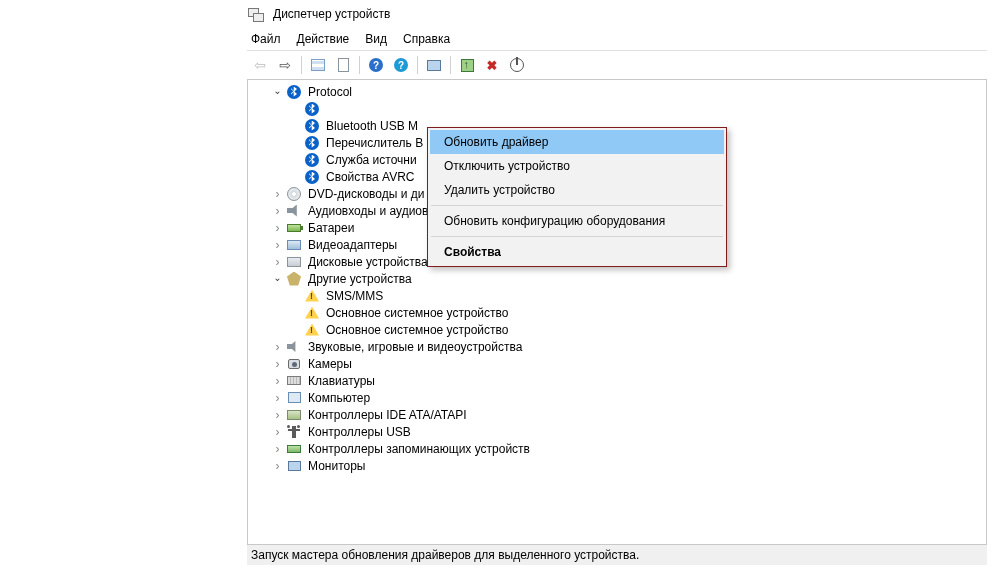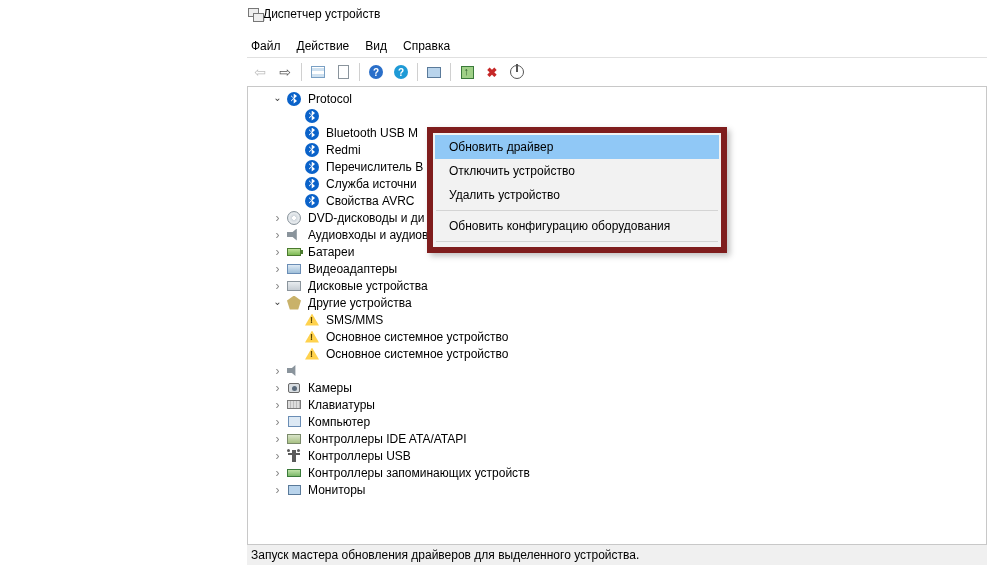--- a/index.html
+++ b/index.html
@@ -16,30 +16,30 @@
   }
   .window {
     position: absolute;
     left: 247px;
     top: 4px;
     width: 740px;
   }
   .titlebar {
     display: flex;
     align-items: center;
-    gap: 0;
+    gap: 10px;
     padding: 2px 0 6px 0;
   }
   .titlebar .icon { width: 16px; height: 16px; }
   .menubar {
     display: flex;
     gap: 16px;
     padding: 4px 0 4px 4px;
   }
-  .menubar span { cursor: default; margin-top: 7px; }
+  .menubar span { cursor: default; }
   .toolbar {
     display: flex;
     align-items: center;
     gap: 3px;
     padding: 3px 2px;
     border-top: 1px solid #e0e0e0;
     border-bottom: 1px solid #c8c8c8;
   }
   .tb-btn {
     width: 22px; height: 22px;
@@ -90,21 +90,21 @@
     bottom: 4px;
     width: 740px;
   }
   
   .ctx {
     position: absolute;
     left: 427px;
     top: 127px;
     width: 300px;
     background: #f2f2f2;
-    border: 6px solid #7f1d1d;
+    border: 1px solid #7f1d1d;
     box-shadow: 3px 3px 6px rgba(0,0,0,0.25);
     padding: 2px;
     font-size: 12px;
   }
   .ctx-item {
     padding: 5px 14px;
     cursor: default;
   }
   .ctx-item.hi { background: #90c8f6; }
   .ctx-sep { height: 1px; background: #d4d4d4; margin: 3px 1px; }
@@ -233,27 +233,20 @@
       <span class="ni">
           <span class="i-bt"></span>
         </span>
       <span class="lbl">Bluetooth USB M</span>
     </div>
     <div class="node" style="padding-left:42px">
       <span class="exp exp-none"></span>
       <span class="ni">
           <span class="i-bt"></span>
         </span>
-      <span class="lbl">Redmi</span>
-    </div>
-    <div class="node" style="padding-left:42px">
-      <span class="exp exp-none"></span>
-      <span class="ni">
-          <span class="i-bt"></span>
-        </span>
       <span class="lbl">Перечислитель B</span>
     </div>
     <div class="node" style="padding-left:42px">
       <span class="exp exp-none"></span>
       <span class="ni">
           <span class="i-bt"></span>
         </span>
       <span class="lbl">Служба источни</span>
     </div>
     <div class="node" style="padding-left:42px">
@@ -325,20 +318,21 @@
       <span class="ni">
           <span class="i-warn"></span>
         </span>
       <span class="lbl">Основное системное устройство</span>
     </div>
     <div class="node" style="padding-left:24px">
       <span class="exp exp-closed"></span>
       <span class="ni">
           <span class="i-snd"></span>
         </span>
+      <span class="lbl">Звуковые, игровые и видеоустройства</span>
     </div>
     <div class="node" style="padding-left:24px">
       <span class="exp exp-closed"></span>
       <span class="ni">
           <span class="i-cam"></span>
         </span>
       <span class="lbl">Камеры</span>
     </div>
     <div class="node" style="padding-left:24px">
       <span class="exp exp-closed"></span>
@@ -386,17 +380,18 @@
   </div>
 </div>
 
 <div class="ctx">
   <div class="ctx-item hi">Обновить драйвер</div>
   <div class="ctx-item">Отключить устройство</div>
   <div class="ctx-item">Удалить устройство</div>
   <div class="ctx-sep"></div>
   <div class="ctx-item">Обновить конфигурацию оборудования</div>
   <div class="ctx-sep"></div>
+  <div class="ctx-item bold">Свойства</div>
 </div>
 
 <div class="statusbar">
   <span>Запуск мастера обновления драйверов для выделенного устройства.</span>
 </div>
 
 </body></html>

